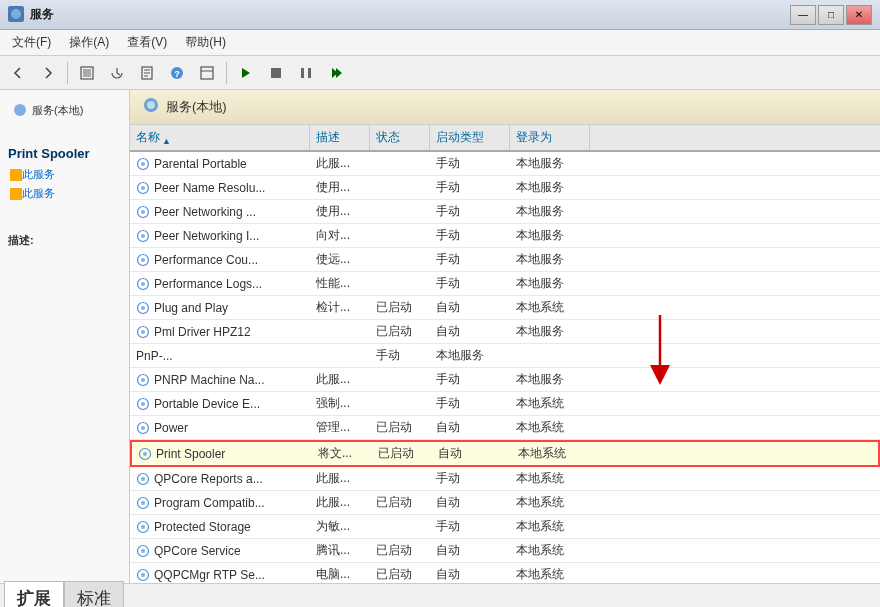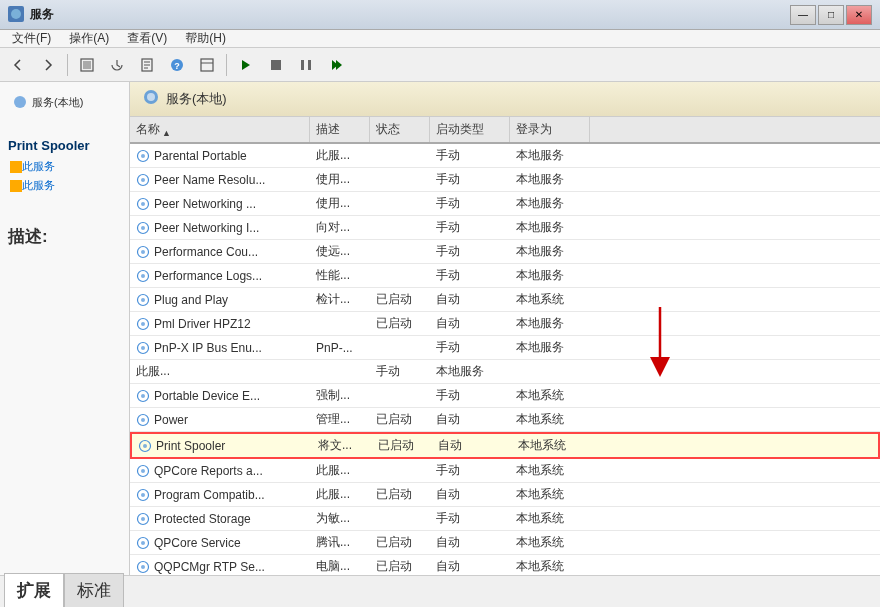--- a/index.html
+++ b/index.html
@@ -52,21 +52,21 @@
       display: flex;
       align-items: center;
       justify-content: center;
       font-size: 10px;
     }
     .win-btn.close { background: linear-gradient(to bottom, #f0a0a0, #e06060); }
 
     
     .menu-bar {
       background: #f5f5f5;
-      height: 18px;
+      height: 26px;
       display: flex;
       align-items: center;
       padding: 0 4px;
       border-bottom: 1px solid #ccc;
       gap: 2px;
     }
     .menu-item {
       padding: 2px 8px;
       cursor: pointer;
       font-size: 12px;
@@ -142,21 +142,21 @@
       font-size: 11px;
       padding: 2px;
     }
     .service-action-icon {
       width: 14px;
       height: 14px;
       background: #ffaa00;
       display: inline-block;
     }
     .desc-label {
-      font-size: 17px;
+      font-size: 11px;
       color: #333;
       font-weight: bold;
       margin-top: 8px;
     }
     .desc-text {
       font-size: 11px;
       color: #333;
       line-height: 1.4;
     }
 
@@ -194,21 +194,21 @@
       grid-template-columns: 180px 60px 60px 80px 80px;
       background: #e8e8e8;
       border-bottom: 2px solid #aaa;
       position: sticky;
       top: 0;
       z-index: 10;
     }
     .col-header {
       padding: 4px 6px;
       font-size: 12px;
-      color: #404040;
+      color: #0369a1;
       border-right: 1px solid #ccc;
       cursor: pointer;
       user-select: none;
       display: flex;
       align-items: flex-end;
       gap: 2px;
     }
 
     .table-row {
       display: grid;
@@ -537,33 +537,33 @@
     <circle cx="7" cy="7" r="2" fill="#4a90d9" opacity="0.7"></circle>
   </svg>
                 <span>Pml Driver HPZ12</span>
               </div>
     <div class="table-cell"></div>
     <div class="table-cell">已启动</div>
     <div class="table-cell">自动</div>
     <div class="table-cell">本地服务</div>
   </div>
             <div class="table-row">
-    <div class="table-cell">
-                <svg class="service-icon" viewBox="0 0 14 14">
-    <circle cx="7" cy="7" r="5.5" fill="none" stroke="#4a90d9" stroke-width="1.2"></circle>
-    <circle cx="7" cy="7" r="2" fill="#4a90d9" opacity="0.7"></circle>
-  </svg>
-                <span>PnP-X IP Bus Enu...</span>
-              </div>
     <div class="table-cell">PnP-...</div>
     <div class="table-cell"></div>
     <div class="table-cell">手动</div>
     <div class="table-cell">本地服务</div>
   </div>
             <div class="table-row">
+    <div class="table-cell">
+                <svg class="service-icon" viewBox="0 0 14 14">
+    <circle cx="7" cy="7" r="5.5" fill="none" stroke="#4a90d9" stroke-width="1.2"></circle>
+    <circle cx="7" cy="7" r="2" fill="#4a90d9" opacity="0.7"></circle>
+  </svg>
+                <span>PNRP Machine Na...</span>
+              </div>
     <div class="table-cell">此服...</div>
     <div class="table-cell"></div>
     <div class="table-cell">手动</div>
     <div class="table-cell">本地服务</div>
   </div>
             <div class="table-row">
     <div class="table-cell">
                 <svg class="service-icon" viewBox="0 0 14 14">
     <circle cx="7" cy="7" r="5.5" fill="none" stroke="#4a90d9" stroke-width="1.2"></circle>
     <circle cx="7" cy="7" r="2" fill="#4a90d9" opacity="0.7"></circle>

